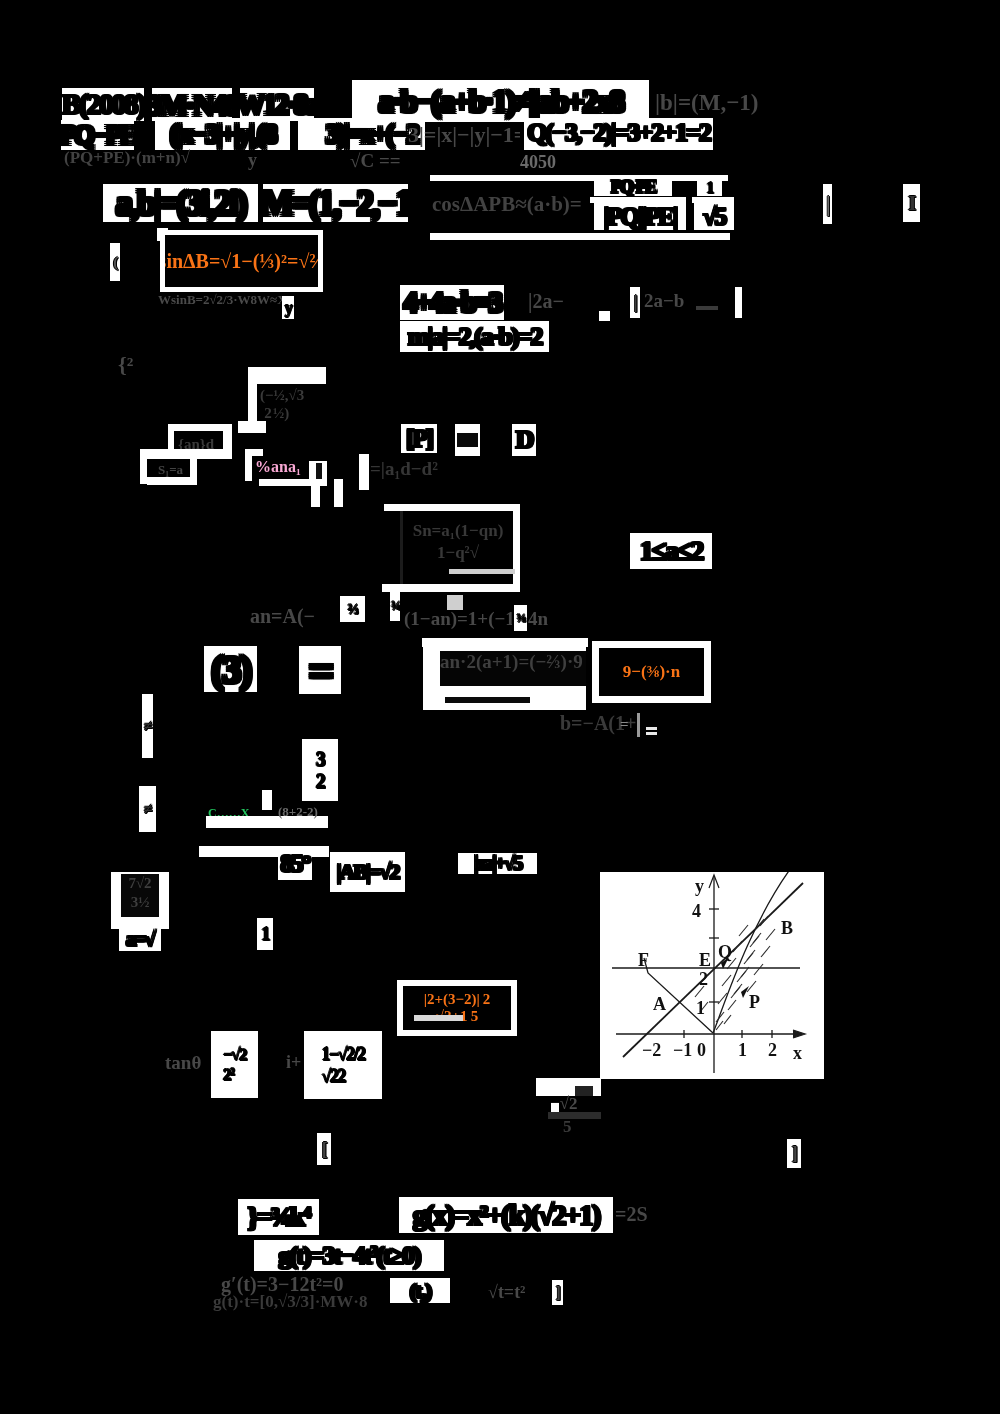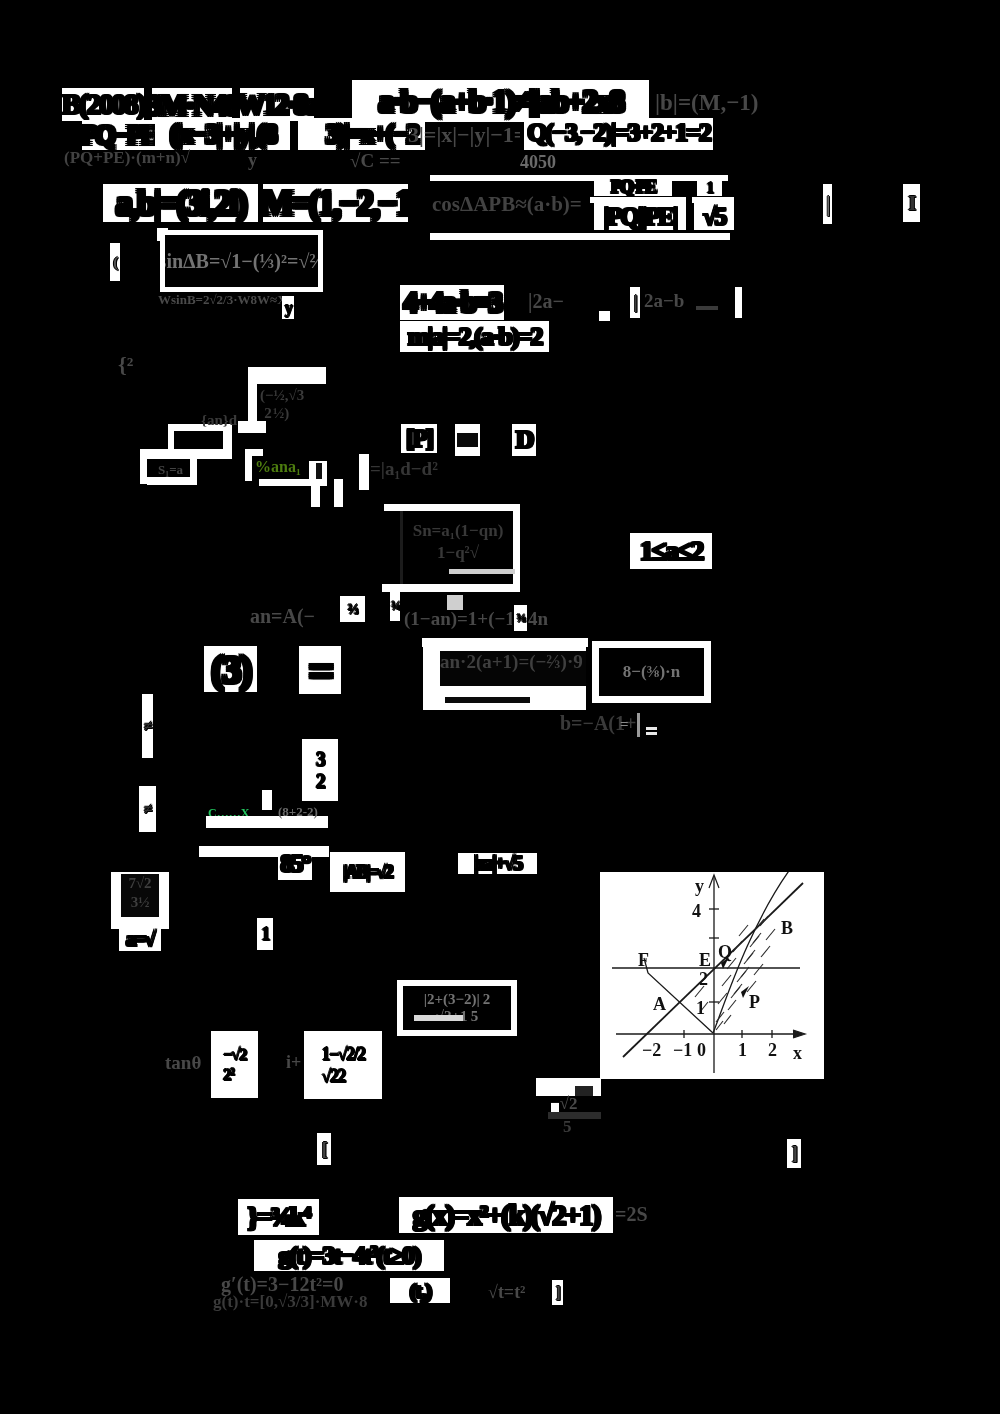--- a/index.html
+++ b/index.html
@@ -6,38 +6,38 @@
 #page{position:relative;width:1000px;height:1414px;background:#000;overflow:hidden;
   font-family:"Liberation Serif",serif;}
 .w{position:absolute;background:#fff;color:#000;font-weight:bold;white-space:nowrap;
   overflow:hidden;display:flex;align-items:center;justify-content:center;letter-spacing:-1.5px;
   text-shadow:0.9px 0 #000,-0.9px 0 #000,0 0.9px #000,0 -0.9px #000,0.9px 0.9px #000;}
 .d2{letter-spacing:-2px !important;text-shadow:1.4px 0 #000,-1.4px 0 #000,0 1.4px #000,0 -1.4px #000,1.4px 1.4px #000,-1.4px -1.4px #000,1.4px -1.4px #000,-1.4px 1.4px #000 !important;}
 .tp{align-items:flex-start !important;}
 .d3{letter-spacing:-2.5px !important;text-shadow:2px 0 #000,-2px 0 #000,0 2px #000,0 -2px #000,2px 2px #000,-2px -2px #000,2px -2px #000,-2px 2px #000,0 0 3px #000 !important;}
 .g{position:absolute;color:#484848;font-weight:bold;white-space:nowrap;overflow:hidden;}
 .t{position:absolute;background:#fff;}
-.fr{position:absolute;background:#000;border:5px solid #fff;box-sizing:border-box;color:#737373;
+.fr{position:absolute;background:#000;border:5px solid #fff;box-sizing:border-box;color:#f97316;
   font-weight:bold;white-space:nowrap;overflow:hidden;display:flex;align-items:center;justify-content:center;}
 </style>
 </head>
 <body>
 <div id="page">
 
 <div class="w d2 tp" style="left:62px;top:88px;width:82px;height:33px;font-size:29px;">B(2008)</div>
 
 <div class="w d3 tp" style="left:152px;top:88px;width:80px;height:33px;font-size:30px;">3M·N48</div>
 
 <div class="w d3 tp" style="left:240px;top:88px;width:74px;height:33px;font-size:29px;">W12·8a</div>
 
 <div class="w d3" style="left:352px;top:80px;width:297px;height:42px;font-size:32px;">a·b−(a+b·1)≠||ab+2x8</div>
 
 <div class="g" style="left:655px;top:90px;width:135px;height:26px;font-size:23px;">|b|=(M,−1)</div>
 
-<div class="w d3 tp" style="left:82px;top:120px;width:73px;height:30px;font-size:27px;">PQ−PE</div>
+<div class="w d3 tp" style="left:61px;top:120px;width:73px;height:30px;font-size:27px;">PQ−PE</div>
 
 <div class="w d3 tp" style="left:155px;top:118px;width:135px;height:32px;font-size:28px;">(|x−3|+|y|,(8</div>
 
 <div class="w d3 tp" style="left:298px;top:118px;width:107px;height:32px;font-size:28px;padding-left:20px;">3)|=x+(−2</div>
 
 <div class="g" style="left:408px;top:122px;width:112px;height:26px;font-size:22px;">3|=|x|−|y|−1=7</div>
 
 <div class="w d2 tp" style="left:524px;top:118px;width:189px;height:32px;font-size:26px;">Q(−3,−2)|=3+2+1=2</div>
 
 <div class="g" style="left:64px;top:148px;width:166px;height:22px;font-size:17px;color:#424242;">(PQ+PE)·(m+n)√</div>
@@ -108,41 +108,41 @@
 <div class="t" style="left:238px;top:421px;width:28px;height:12px;"></div>
 
 <div class="g" style="left:260px;top:386px;width:64px;height:40px;font-size:15px;color:#3a3a3a;line-height:18px;">(−½,√3<br>  2 ½)</div>
 
 <div class="t" style="left:168px;top:424px;width:64px;height:7px;"></div>
 
 <div class="t" style="left:168px;top:431px;width:6px;height:19px;"></div>
 
 <div class="t" style="left:223px;top:431px;width:9px;height:28px;"></div>
 
-<div class="g" style="left:178px;top:412px;width:44px;height:17px;font-size:15px;color:#3a3a3a;margin-left:23px;">{an}d</div>
+<div class="g" style="left:178px;top:436px;width:44px;height:17px;font-size:15px;color:#3a3a3a;">{an}d</div>
 
 <div class="t" style="left:140px;top:449px;width:92px;height:10px;"></div>
 
 <div class="t" style="left:140px;top:459px;width:7px;height:25px;"></div>
 
 <div class="t" style="left:190px;top:459px;width:7px;height:26px;"></div>
 
 <div class="t" style="left:147px;top:477px;width:50px;height:8px;"></div>
 
 <div class="g" style="left:158px;top:462px;width:30px;height:15px;font-size:13px;color:#444;">S₁=a</div>
 
 <div class="t" style="left:240px;top:423px;width:24px;height:8px;"></div>
 
 <div class="t" style="left:248px;top:415px;width:6px;height:13px;"></div>
 
 <div class="t" style="left:245px;top:449px;width:18px;height:7px;"></div>
 
 <div class="t" style="left:245px;top:456px;width:7px;height:25px;"></div>
 
-<div class="g" style="left:255px;top:458px;width:52px;height:19px;font-size:16px;color:#4d7c0f;">%ana₁</div>
+<div class="g" style="left:255px;top:458px;width:52px;height:19px;font-size:16px;color:#f9a8d4;">%ana₁</div>
 
 <div class="t" style="left:309px;top:461px;width:18px;height:20px;"></div>
 
 <div style="position:absolute;left:316px;top:463px;width:6px;height:16px;background:#111;"></div>
 
 <div class="t" style="left:259px;top:479px;width:68px;height:7px;"></div>
 
 <div class="t" style="left:359px;top:454px;width:10px;height:36px;"></div>
 
 <div class="g" style="left:370px;top:458px;width:68px;height:29px;font-size:19px;color:#353535;">=|a₁d−d²|</div>
@@ -187,21 +187,21 @@
 <div class="g" style="left:528px;top:608px;width:32px;height:24px;font-size:19px;">4n</div>
 
 <div class="t" style="left:422px;top:638px;width:166px;height:9px;"></div>
 
 <div class="t" style="left:423px;top:641px;width:163px;height:69px;"></div>
 
 <div style="position:absolute;left:440px;top:651px;width:146px;height:35px;background:#050505;color:#3f3f3f;font-weight:bold;font-size:19px;overflow:hidden;white-space:nowrap;">an·2(a+1)=(−⅔)·9</div>
 
 <div style="position:absolute;left:445px;top:697px;width:85px;height:6px;background:#0a0a0a;"></div>
 
-<div class="fr" style="left:592px;top:641px;width:119px;height:62px;border-width:7px;font-size:17px;">8−(⅜)·n</div>
+<div class="fr" style="left:592px;top:641px;width:119px;height:62px;border-width:7px;font-size:17px;">9−(⅜)·n</div>
 
 <div class="g" style="left:560px;top:712px;width:78px;height:30px;font-size:20px;color:#3a3a3a;">b=−A(1+</div>
 
 <div class="g" style="left:620px;top:716px;width:16px;height:16px;font-size:15px;color:#8a8a8a;">=</div>
 
 <div style="position:absolute;left:637px;top:713px;width:3px;height:24px;background:#9a9a9a;"></div>
 
 <div style="position:absolute;left:646px;top:727px;width:11px;height:3px;background:#e8e8e8;"></div>
 <div style="position:absolute;left:646px;top:732px;width:11px;height:3px;background:#e8e8e8;"></div>
 
@@ -222,21 +222,21 @@
 <div class="g" style="left:208px;top:806px;width:70px;height:14px;font-size:12px;color:#22c55e;">C……X</div>
 
 <div class="t" style="left:206px;top:816px;width:122px;height:12px;"></div>
 
 <div class="g" style="left:278px;top:804px;width:48px;height:16px;font-size:13px;color:#6a6a6a;">(8+2-2)</div>
 
 <div class="t" style="left:199px;top:846px;width:130px;height:11px;"></div>
 
 <div class="w d2" style="left:278px;top:848px;width:34px;height:32px;font-size:25px;">85°</div>
 
-<div class="w d2" style="left:330px;top:852px;width:75px;height:40px;font-size:18px;">|AB|=√2</div>
+<div class="w d2" style="left:330px;top:852px;width:75px;height:40px;font-size:22px;">|AB|=√2</div>
 
 <div class="w d2" style="left:458px;top:853px;width:79px;height:21px;font-size:20px;">|xa|+√5</div>
 
 <div class="t" style="left:111px;top:872px;width:58px;height:57px;"></div>
 
 <div style="position:absolute;left:121px;top:874px;width:38px;height:43px;background:#080808;color:#3e3e3e;font-weight:bold;font-size:15px;line-height:19px;text-align:center;overflow:hidden;">7√2<br>3½</div>
 
 <div class="w d2" style="left:119px;top:928px;width:42px;height:23px;font-size:21px;">a=√</div>
 
 <div class="w" style="left:257px;top:918px;width:16px;height:32px;font-size:19px;">1</div>

